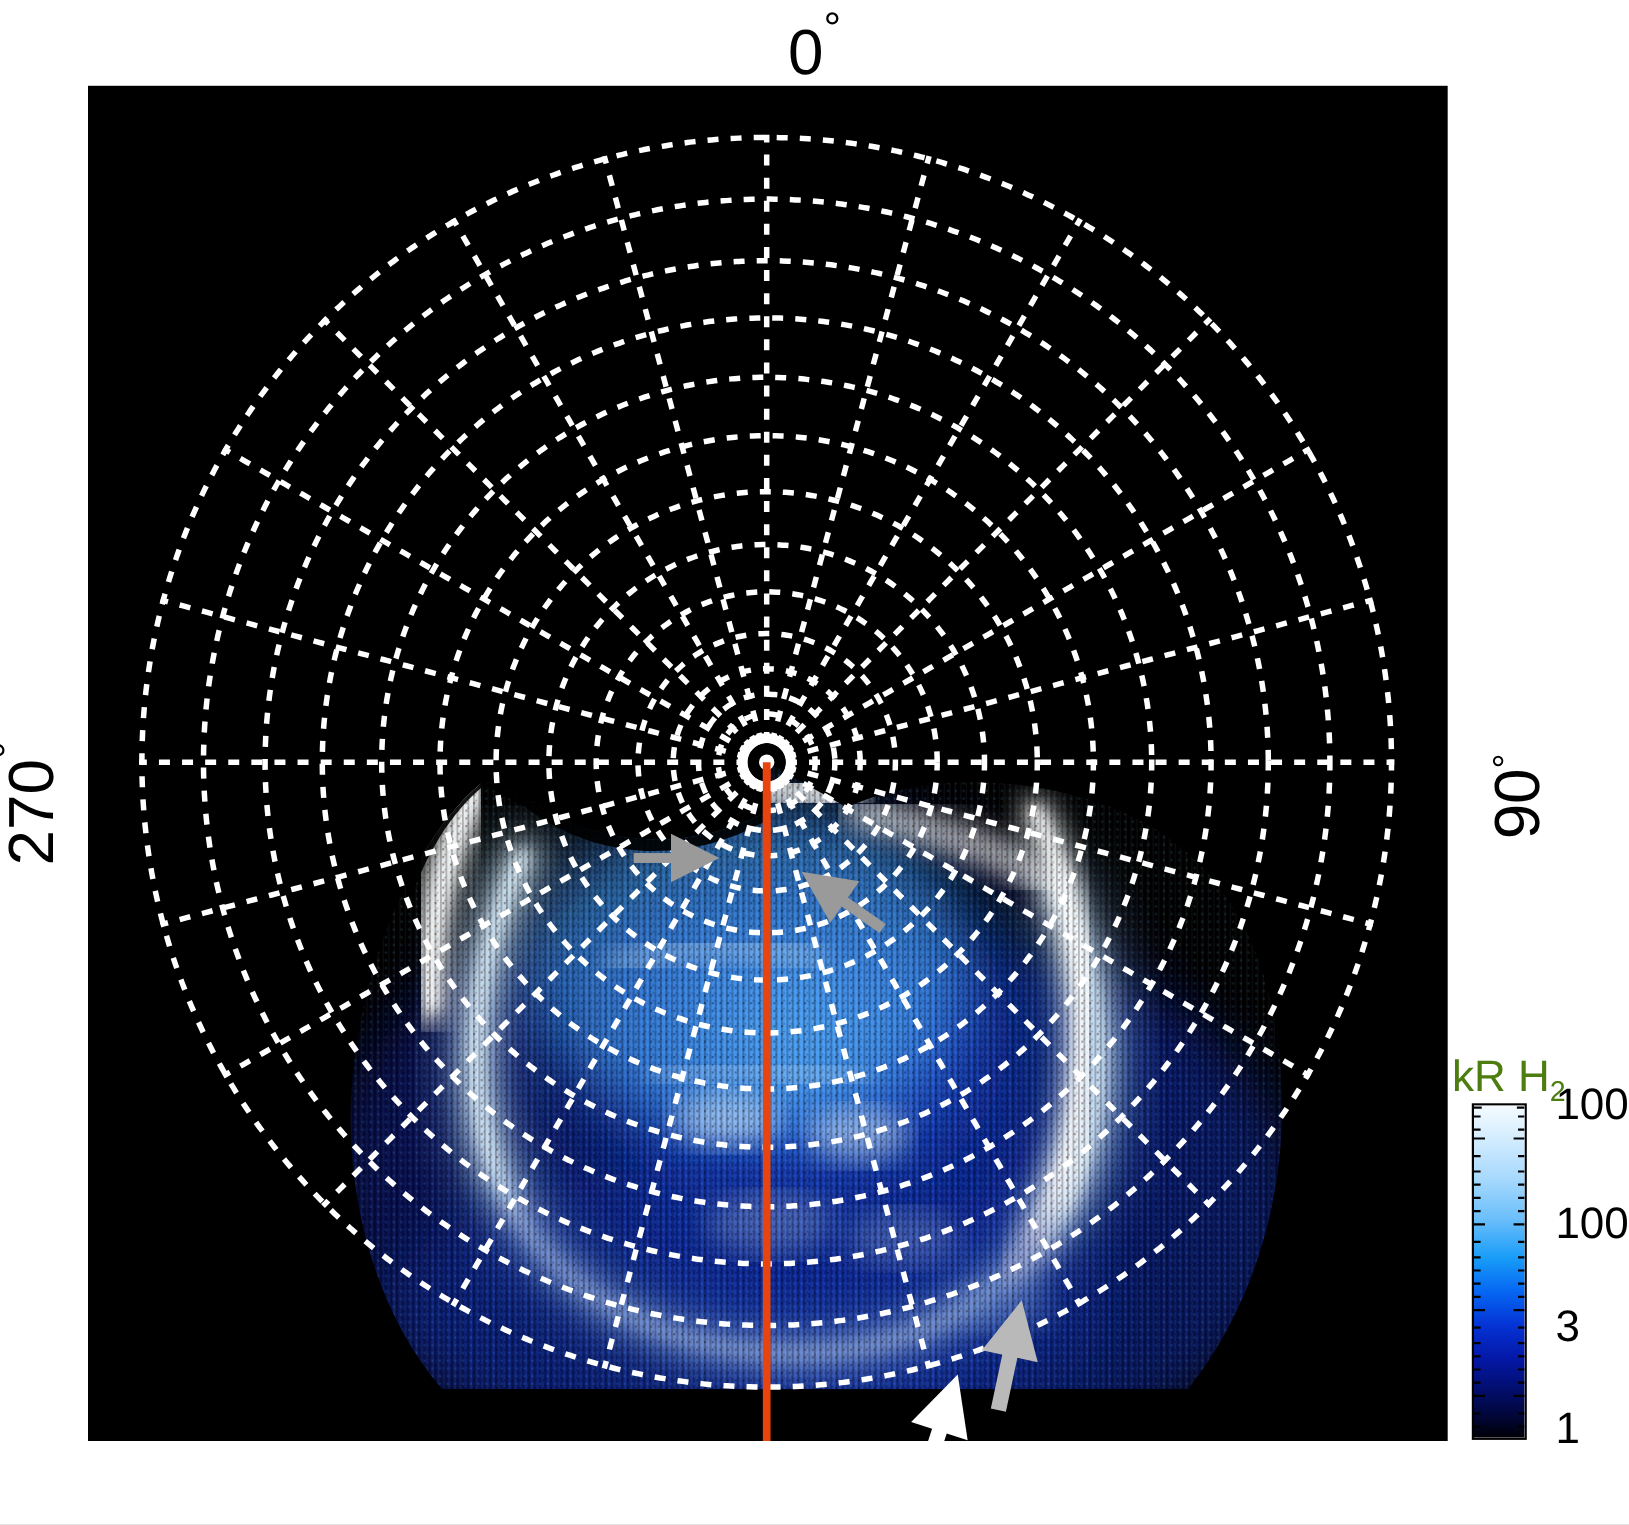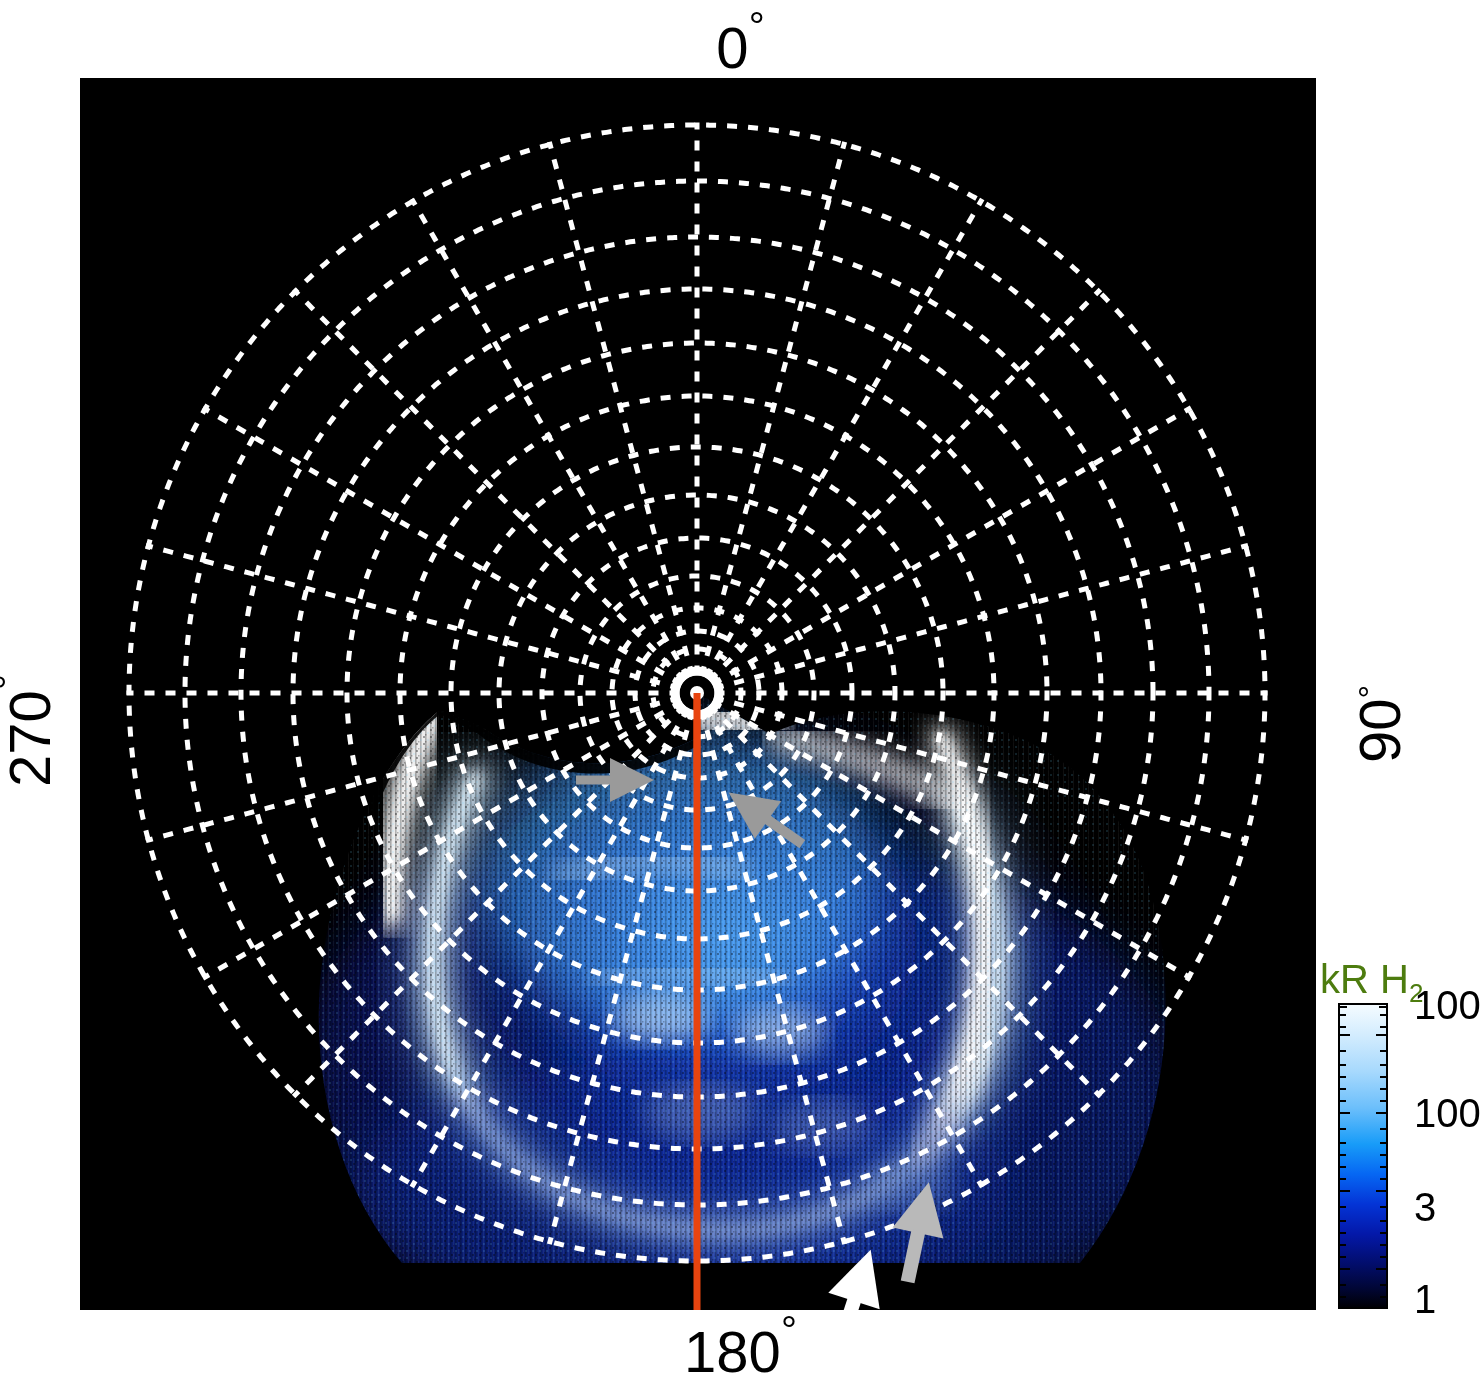--- a/index.html
+++ b/index.html
@@ -250,23 +250,20 @@
           <rect x="-54" y="-7" width="56" height="14" fill="#ffffff"></rect>
         </g>
       </g>
     </svg>
   </div>
 
   <div class="axlabel" id="lbl-top">
     <span>0</span><span class="deg">°</span>
   </div>
 
-  <div class="axlabel" id="lbl-bottom">
-    <span>180</span><span class="deg">°</span>
-  </div>
 
   <div class="axlabel" id="lbl-left">
     <span>270</span><span class="deg">°</span>
   </div>
 
   <div class="axlabel" id="lbl-right">
     <span>90</span><span class="deg-small">°</span>
   </div>
 
   <div id="cbwrap">

